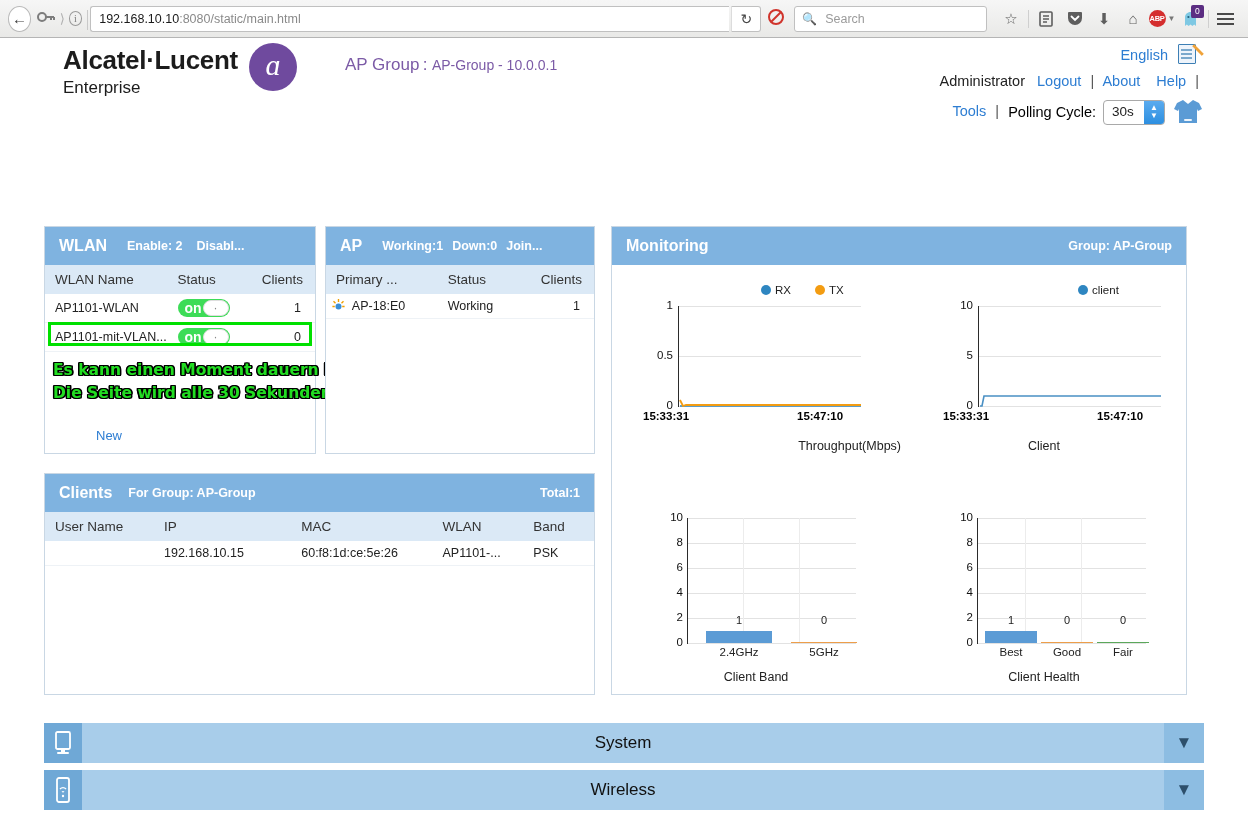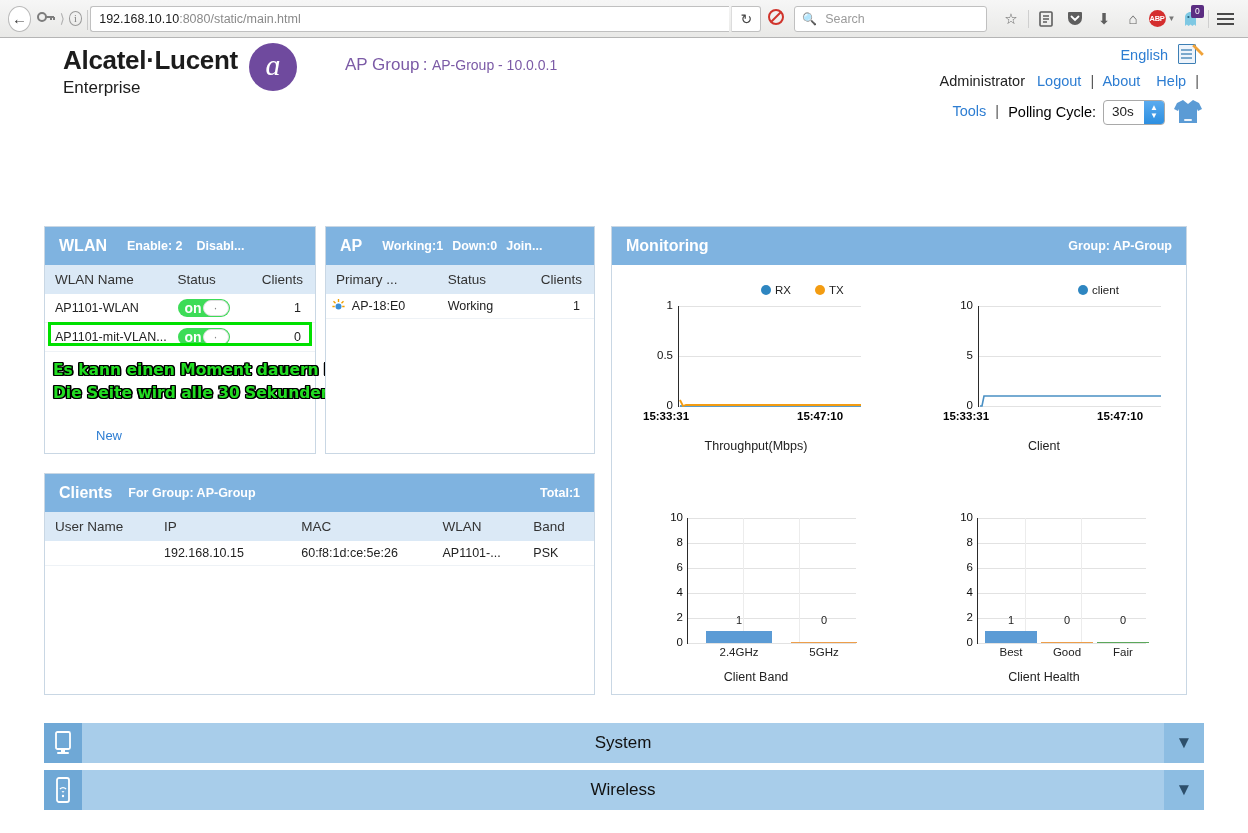--- a/index.html
+++ b/index.html
@@ -540,21 +540,21 @@
         <div class="yaxis" style="left:67px; top:44px; height:101px;"></div>
         <div class="ticklabel" style="left:40px; top:37px; width:22px;">1</div>
         <div class="ticklabel" style="left:32px; top:87px; width:30px;">0.5</div>
         <div class="ticklabel" style="left:40px; top:137px; width:22px;">0</div>
         <svg style="position:absolute; left:68px; top:44px;" width="182" height="101">
           <polyline points="1,100 3,100 182,100" fill="none" stroke="#2e86c1" stroke-width="1.6"></polyline>
           <polyline points="1,94 4,100 7,99 182,99" fill="none" stroke="#f39c12" stroke-width="1.8"></polyline>
         </svg>
         <div class="axlabel" style="left:32px; top:148px;">15:33:31</div>
         <div class="axlabel" style="left:186px; top:148px;">15:47:10</div>
-        <div class="chart-caption" style="left:0; top:177px;">Throughput(Mbps)</div>
+        <div class="chart-caption" style="left:0; top:177px;text-align:right;">Throughput(Mbps)</div>
       </div>
 
       <div class="chart" style="left:290px; top:0px; width:286px; height:212px;">
         <div class="chart-legend" style="left:177px; top:22px;">
           <span><span class="legdot" style="background:#2e86c1"></span><span>client</span></span>
         </div>
         <div class="gridline" style="left:78px; top:44px; width:182px;"></div>
         <div class="gridline" style="left:78px; top:94px; width:182px;"></div>
         <div class="gridline" style="left:78px; top:144px; width:182px;"></div>
         <div class="yaxis" style="left:77px; top:44px; height:101px;"></div>

